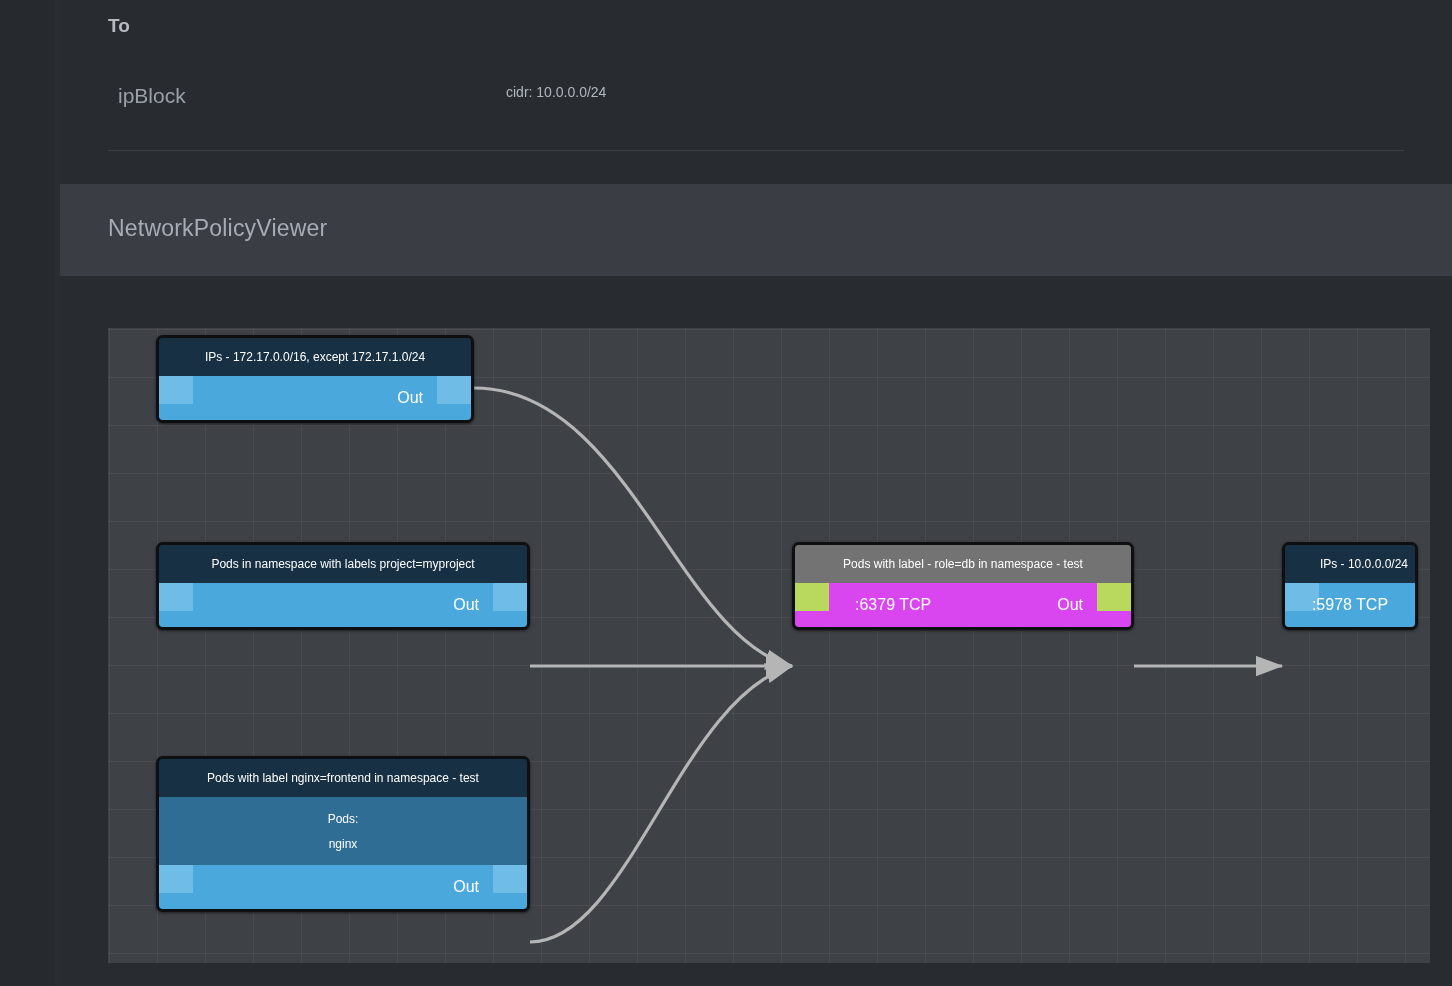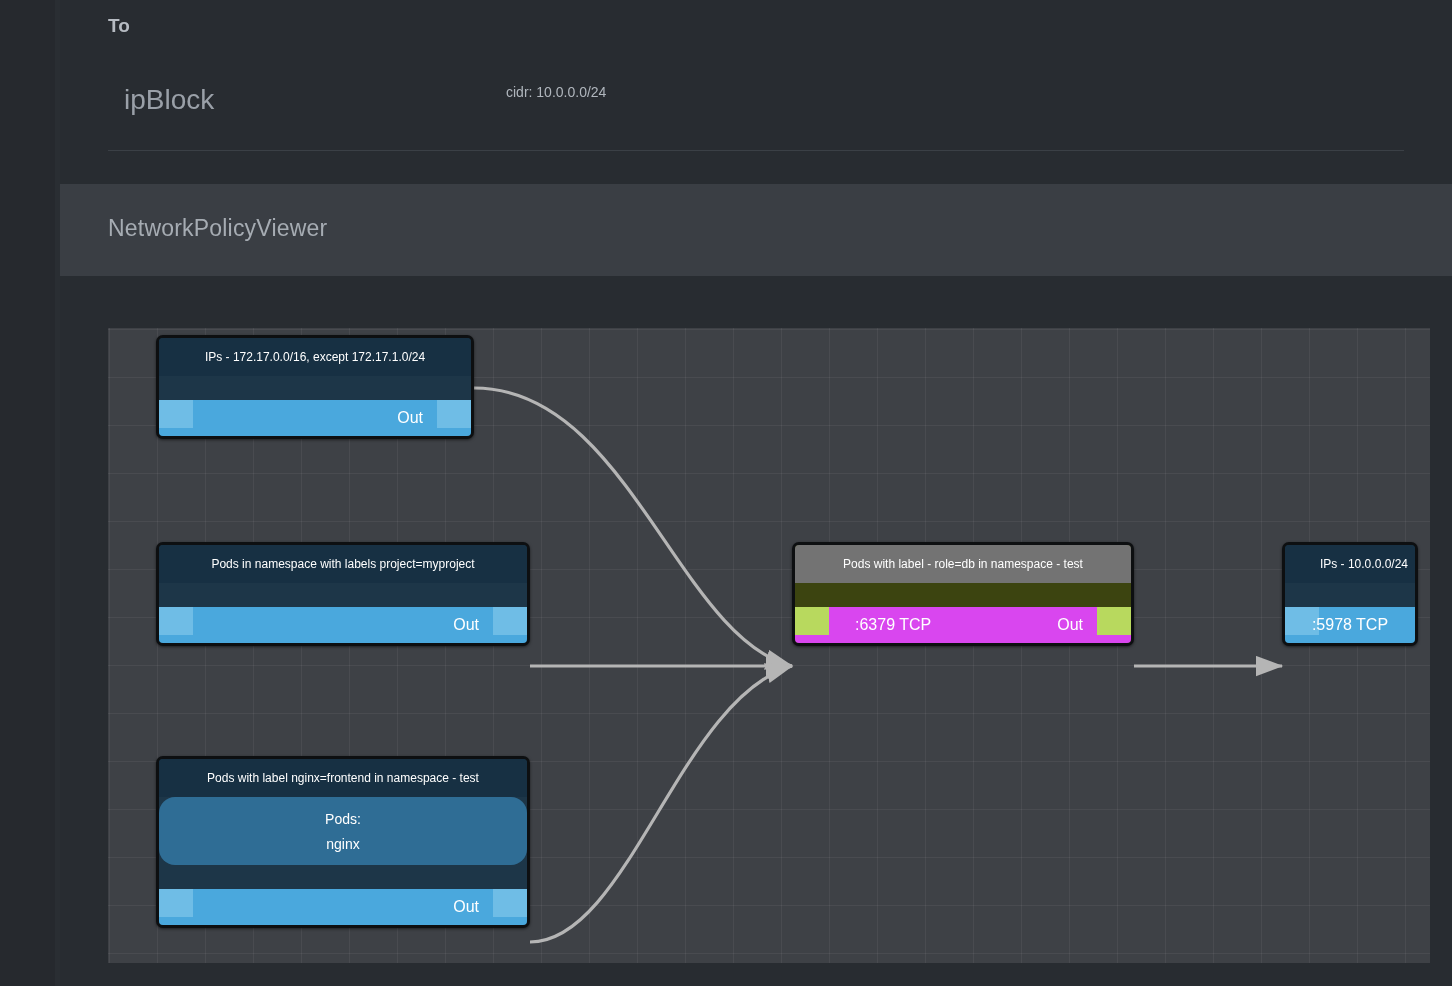--- a/index.html
+++ b/index.html
@@ -56,22 +56,22 @@
     letter-spacing: 0.1px;
   }
   .detail-row {
     position: absolute;
     left: 48px; top: 84px;
     width: 1296px;
     height: 40px;
   }
   .detail-key {
     position: absolute;
-    left: 16px; top: 0;
-    font-size: 28px;
+    left: 10px; top: 0;
+    font-size: 21px;
     color: #9aa0a8;
   }
   .detail-val {
     position: absolute;
     left: 398px; top: 0;
     font-size: 14px;
     color: #b0b6bd;
   }
   .detail-divider {
     position: absolute;
@@ -137,31 +137,29 @@
     text-align: center;
     line-height: 38px;
     height: 38px;
     white-space: nowrap;
     padding: 0 7px;
     box-sizing: border-box;
   }
   .node-body {
     text-align: center;
     color: #ffffff;
-    font-size: 14px;
+    font-size: 12px;
     padding: 10px 6px 8px 6px;
     line-height: 25px;
-    border-radius: 16px;
   }
   .node-ports {
     position: relative;
-    height: 36px;
+    height: 44px;
     display: flex;
     align-items: center;
-    margin-top: 24px;
   }
   .port-label {
     position: absolute;
     font-size: 16px;
     color: #ffffff;
     line-height: 28px;
     white-space: nowrap;
   }
   .port-in-label  { left: 60px; }
   .port-out-label { right: 48px; }

